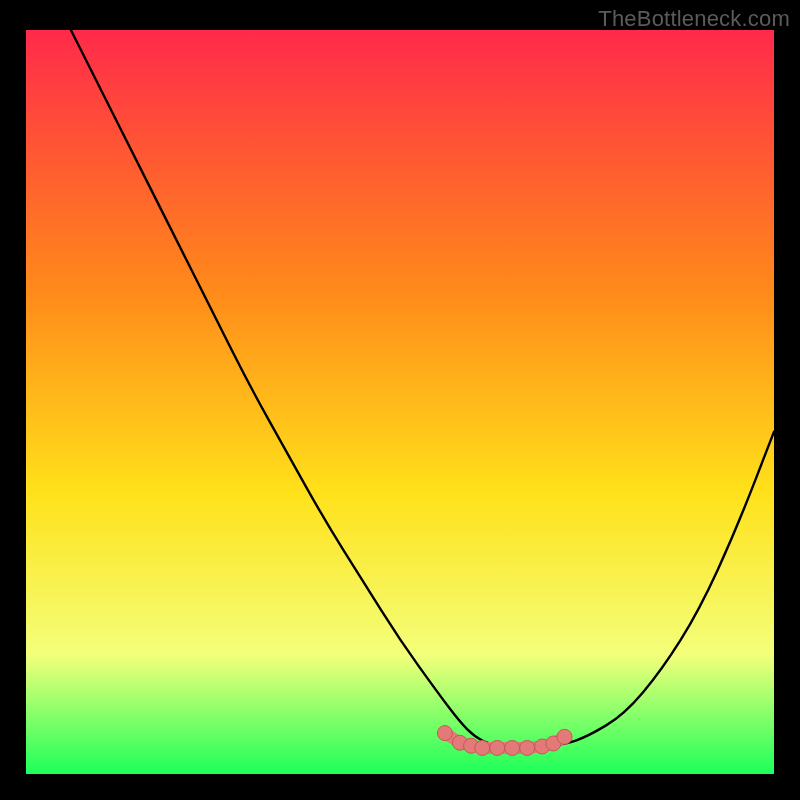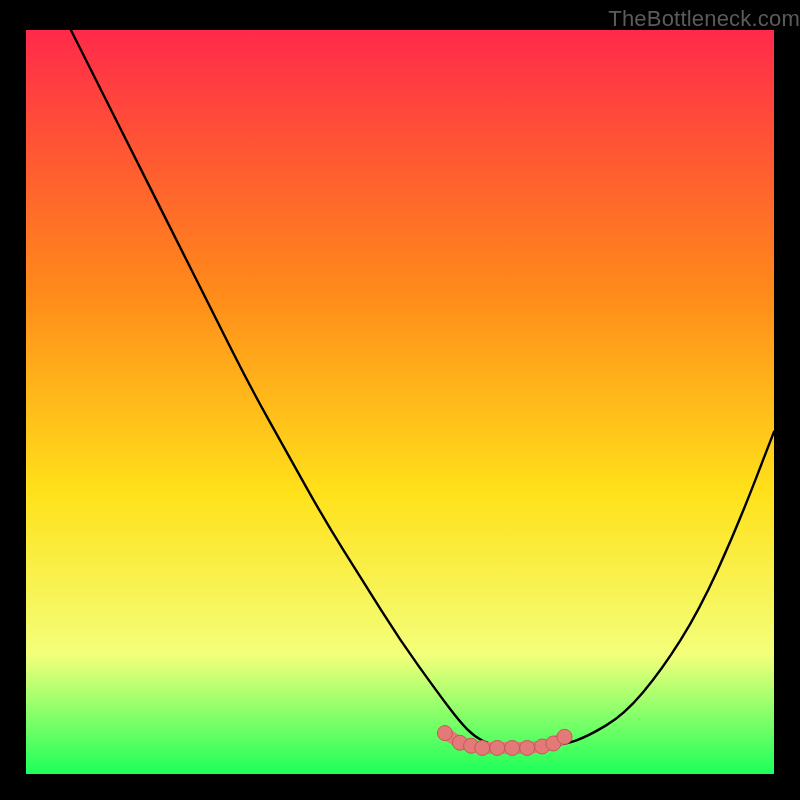--- a/index.html
+++ b/index.html
@@ -12,21 +12,21 @@
     overflow: hidden;
   }
   .canvas {
     position: relative;
     width: 800px;
     height: 800px;
   }
   .watermark {
     position: absolute;
     top: 6px;
-    right: 0;
+    right: 10px;
     color: #5b5b5b;
     font-size: 22px;
     font-weight: 500;
     letter-spacing: 0.2px;
     user-select: none;
   }
   .plot-frame {
     position: absolute;
     left: 26px;
     top: 30px;

